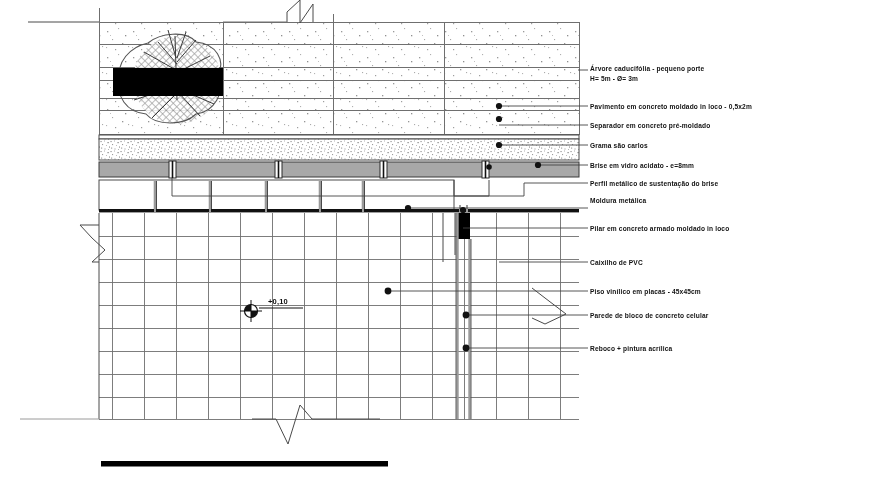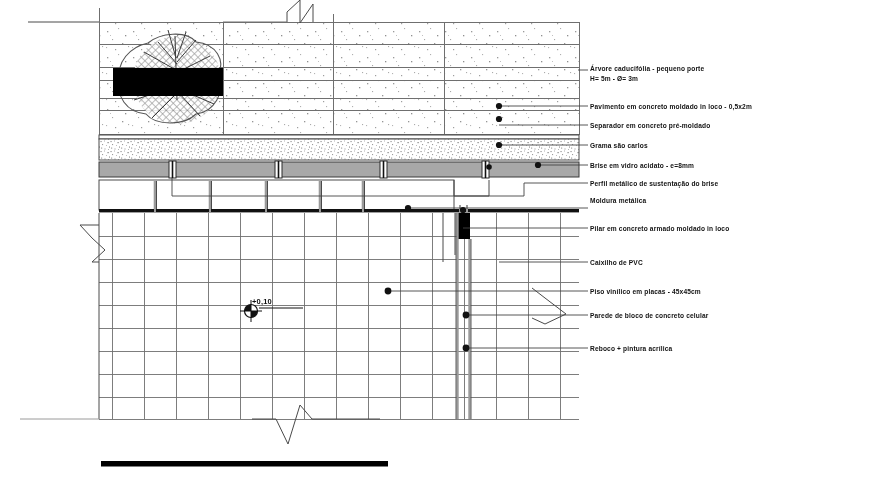--- a/index.html
+++ b/index.html
@@ -22,21 +22,21 @@
     line-height:9.5px;
     color:#111;
     white-space:nowrap;
     font-weight:600;
   }
   .lg-item .l2{display:block;}
 
   
   .title-row{position:absolute;left:0;top:446px;width:870px;height:42px;}
   .lvl-text{
-    position:absolute;left:252px;top:297px;
+    position:absolute;left:268px;top:297px;
     font-family:"Liberation Sans", sans-serif;
     font-size:7.5px;font-weight:700;color:#111;letter-spacing:.2px;
   }
 </style>
 </head>
 <body>
 
 <div id="sheet">
 <svg width="870" height="488" viewBox="0 0 870 488" xmlns="http://www.w3.org/2000/svg">
   <defs>

